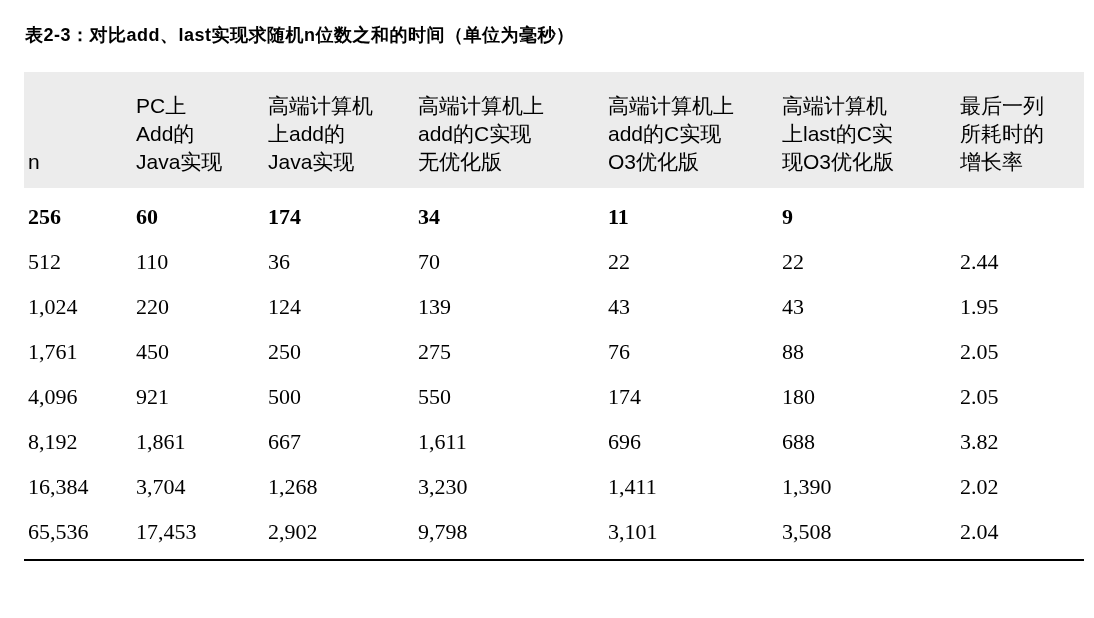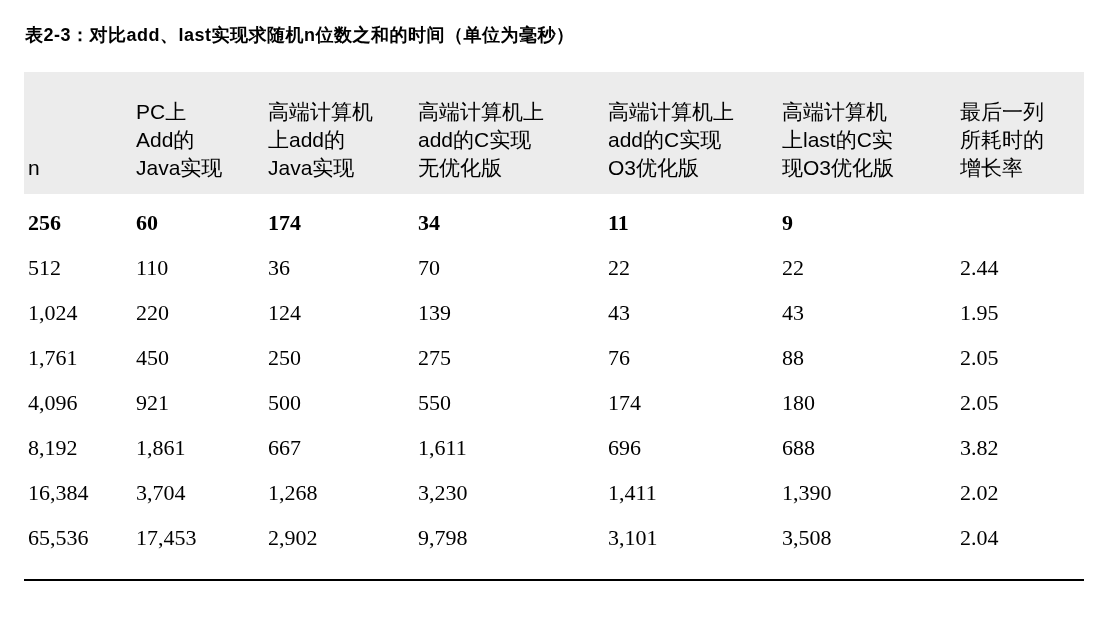--- a/index.html
+++ b/index.html
@@ -39,37 +39,37 @@
   col.c5 { width: 174px; }
   col.c6 { width: 178px; }
   col.c7 { width: 128px; }
   thead th {
     background: #ececec;
     text-align: left;
     vertical-align: bottom;
     font-weight: normal;
     font-size: 21px;
     line-height: 28px;
-    padding: 26px 4px 12px 4px;
+    padding: 20px 4px 12px 4px;
     height: 112px;
     box-sizing: border-box;
     white-space: pre-line;
     overflow: hidden;
   }
   tbody td {
     font-family: "Liberation Serif", serif;
     font-size: 22px;
     padding: 0 4px;
     height: 45px;
     vertical-align: middle;
     white-space: nowrap;
     overflow: hidden;
   }
   tbody tr:first-child td { padding-top: 6px; font-weight: bold; }
-  tbody tr:last-child td { padding-bottom: 19px; }
+  tbody tr:last-child td { padding-bottom: 5px; }
 </style>
 </head>
 <body>
 
 <div class="page">
   <div class="table-title">表2-3：对比add、last实现求随机n位数之和的时间（单位为毫秒）</div>
 
   <table class="data-table">
     <colgroup>
       <col class="c1">

